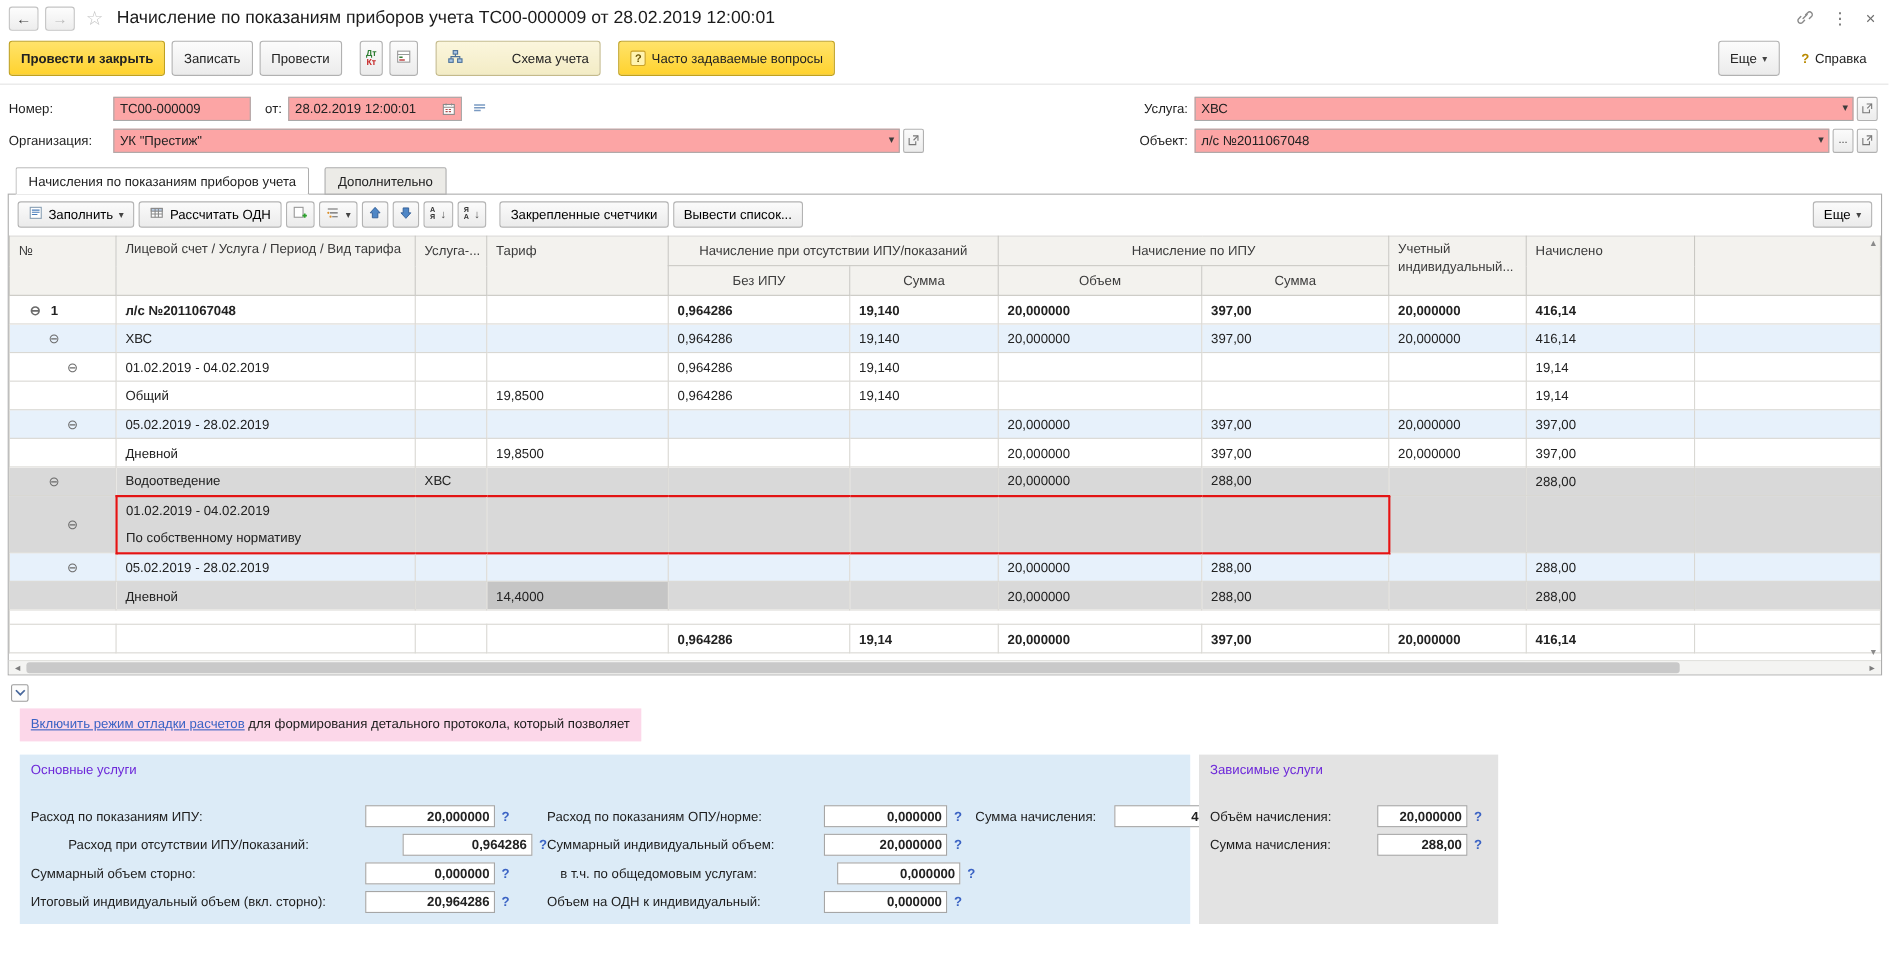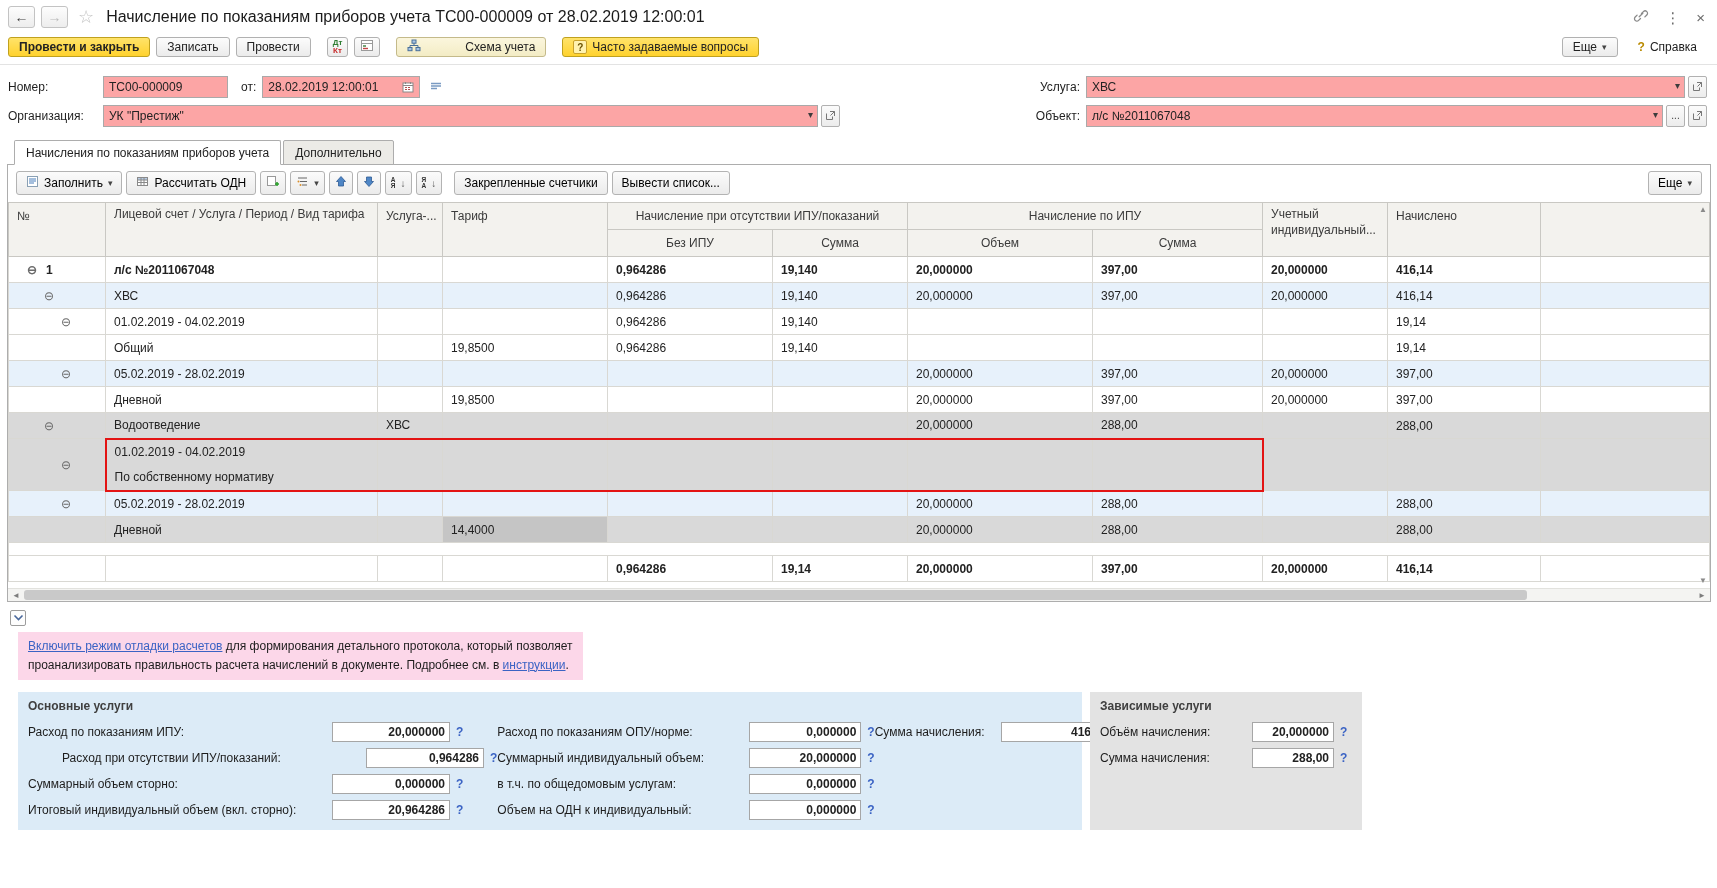--- a/index.html
+++ b/index.html
@@ -12,21 +12,21 @@
   .titlebar { display:flex; align-items:center; height:32px; padding:2px 12px 0 8px; gap:6px; }
   .nav-btn { width:27px; height:22px; border:1px solid #c3c3c3; border-radius:3px; background:linear-gradient(#fdfdfd,#ededed); font-size:14px; line-height:18px; color:#3d3d3d; }
   .nav-btn.disabled { color:#b9b9b9; }
   .star { color:#c4c4c4; font-size:18px; margin:0 6px 0 4px; }
   .title { font-size:16px; color:#1b1b1b; white-space:nowrap; }
   .titlebar-right { margin-left:auto; display:flex; gap:16px; align-items:center; }
   .tb-ic { color:#6d6d6d; font-size:15px; line-height:15px; background:none; border:none; }
 
   
   .toolbar { display:flex; align-items:center; gap:6px; padding:5px 10px 7px 8px; border-bottom:1px solid #e3e3e3; }
-  .btn { display:inline-flex; align-items:center; gap:5px; height:20px; padding:0 10px; border:1px solid #b1b1b1; border-radius:3px; background:linear-gradient(#fcfcfc,#ebebeb); color:#222; white-space:nowrap; }
+  .btn { display:inline-flex; align-items:center; gap:5px; height:32px; padding:0 10px; border:1px solid #b1b1b1; border-radius:3px; background:linear-gradient(#fcfcfc,#ebebeb); color:#222; white-space:nowrap; }
   .btn-yellow { background:linear-gradient(#ffe36a,#ffd22e); border-color:#c0a11e; }
   .btn-bold { font-weight:bold; }
   .btn-cream { background:linear-gradient(#fbf6dd,#f3ecc5); border-color:#c4ba8a;gap:44px; }
   .btn-iconly { padding:0 5px; }
   .btn-flat { border:none; background:none; }
   .dd-arrow { font-size:9px; color:#444; }
   .dtkt { display:flex; flex-direction:column; line-height:8px; font-size:8px; font-weight:bold; }
   .dtkt .dt { color:#2e7d32; } .dtkt .kt { color:#c62828; }
   .faq-ic { display:inline-block; width:14px; height:14px; background:#fff3b0; border:1px solid #c9a22b; border-radius:2px; font-size:10px; line-height:13px; text-align:center; font-weight:bold; color:#6a5200; }
   .toolbar-right { margin-left:auto; display:flex; gap:10px; align-items:center; }
@@ -46,21 +46,21 @@
   .combo-dd { position:absolute; right:4px; top:3px; font-size:10px; color:#3c3c3c; cursor:pointer; }
   .grow { flex:1; }
   .mini-btn { height:22px; min-width:19px; padding:0 2px; border:1px solid #b1b1b1; border-radius:2px; background:linear-gradient(#fbfbfb,#ececec); display:inline-flex; align-items:center; justify-content:center; margin-left:3px; font-size:10px; color:#444; }
   .mini-icon { margin-left:9px; display:inline-flex; cursor:pointer; }
   .form-right { margin-left:auto; width:677px; display:flex; align-items:center; }
   .flabel-r { width:50px; text-align:right; margin-right:6px; }
   .ot-label { margin-left:13px; margin-right:0; }
   .cal-btn { display:inline-flex; cursor:pointer; margin-left:6px; }
 
   
-  .tabs { display:flex; gap:2px; padding:7px 12px 0 14px; position:relative; z-index:3; }
+  .tabs { display:flex; gap:14px; padding:7px 12px 0 14px; position:relative; z-index:3; }
   .tab { border:1px solid #adadad; border-radius:2px 2px 0 0; padding:5px 11px 4px; background:#ecebe7; color:#222; margin-bottom:-1px; cursor:pointer; }
   .tab.active { background:#fff; border-bottom:1px solid #fff; }
 
   
   .content-box { position:relative; margin:0 6px 0 7px; border:1px solid #adadad; height:438px; display:flex; flex-direction:column; background:#fff; }
   .table-toolbar { display:flex; align-items:center; gap:4px; padding:6px 8px 7px; }
   .tbtn { display:inline-flex; align-items:center; gap:5px; height:24px; padding:0 9px; border:1px solid #b3b3b3; border-radius:3px; background:linear-gradient(#fbfbfb,#ebebeb); white-space:nowrap; }
   .tbtn-ic { padding:0 5px; }
   .sort-letters { display:flex; flex-direction:column; font-size:6.5px; line-height:6.5px; color:#333; font-weight:bold; }
   .sort-ar { color:#555; font-size:10px; }
@@ -100,21 +100,21 @@
   .expander-box { width:16px; height:16px; border:1px solid #9c9c9c; border-radius:2px; background:#fdfdfd; display:inline-flex; align-items:center; justify-content:center; cursor:pointer; }
   .summary-text { color:#00803c; font-weight:bold; }
 
   .debug-note { margin:6px 0 0 18px; width:fit-content; background:#fcd7e9; padding:5px 10px 6px; line-height:1.55; color:#1c1c1c; }
   .debug-note a { color:#3b63c4; text-decoration:underline; cursor:pointer; }
 
   .panels { display:flex; align-items:stretch; gap:8px; margin:12px 0 0 18px; }
   .panel { padding:7px 10px; }
   .main-panel { width:1064px; background:#dcebf7; }
   .dep-panel { width:272px; background:#e3e3e3; }
-  .panel-title { color:#404040; margin-bottom:6px;font-weight:bold; }
+  .panel-title { color:#6d28d9; margin-bottom:22px; }
   .panel-cols { display:flex; gap:0; }
   .field-row { display:flex; align-items:center; height:26px; gap:6px; }
   .field-label { color:#1d1d1d; white-space:nowrap; overflow:hidden; flex:none; }
   .field-input { display:inline-block; flex:none; background:#fff; border:1px solid #a6a6a6; height:20px; line-height:18px; text-align:right; padding:0 4px; font-weight:bold; overflow:hidden; }
   .q-link { color:#3b63c4; font-weight:bold; cursor:pointer; }
 </style>
 </head>
 <body>
 
 <div class="window">
@@ -547,23 +547,20 @@
       <svg width="11" height="8">
           <path d="M1.5 1.5L5.5 5.5L9.5 1.5" fill="none" stroke="#49689c" stroke-width="1.6"></path>
         </svg>
     </span>
   </div>
 
   <div class="debug-note">
     <div>
       <a>Включить режим отладки расчетов</a><span> для формирования детального протокола, который позволяет</span>
     </div>
-    <div>
-      <span>проанализировать правильность расчета начислений в документе. Подробнее см. в </span><a>инструкции</a><span>.</span>
-    </div>
   </div>
 
   <div class="panels">
     <div class="panel main-panel">
       <div class="panel-title">Основные услуги</div>
       <div class="panel-cols">
         <div class="pcol" id="mp-col1">
             <div class="field-row">
               <span class="field-label" style="width: 298px;">Расход по показаниям ИПУ:</span>
               <span class="field-input" style="width: 118px;">20,000000</span>
@@ -590,21 +587,21 @@
               <span class="field-label" style="width: 246px;">Расход по показаниям ОПУ/норме:</span>
               <span class="field-input" style="width: 112px;">0,000000</span>
               <span class="q-link">?</span>
             </div>
             <div class="field-row">
               <span class="field-label" style="width: 246px;">Суммарный индивидуальный объем:</span>
               <span class="field-input" style="width: 112px;">20,000000</span>
               <span class="q-link">?</span>
             </div>
             <div class="field-row">
-              <span class="field-label" style="width: 246px;">в т.ч. по общедомовым услугам:</span>
+              <span class="field-label" style="width: 246px; margin-left: 12px;">в т.ч. по общедомовым услугам:</span>
               <span class="field-input" style="width: 112px;">0,000000</span>
               <span class="q-link">?</span>
             </div>
             <div class="field-row">
               <span class="field-label" style="width: 246px;">Объем на ОДН к индивидуальный:</span>
               <span class="field-input" style="width: 112px;">0,000000</span>
               <span class="q-link">?</span>
             </div>
           </div>
         <div class="pcol" id="mp-col3">

